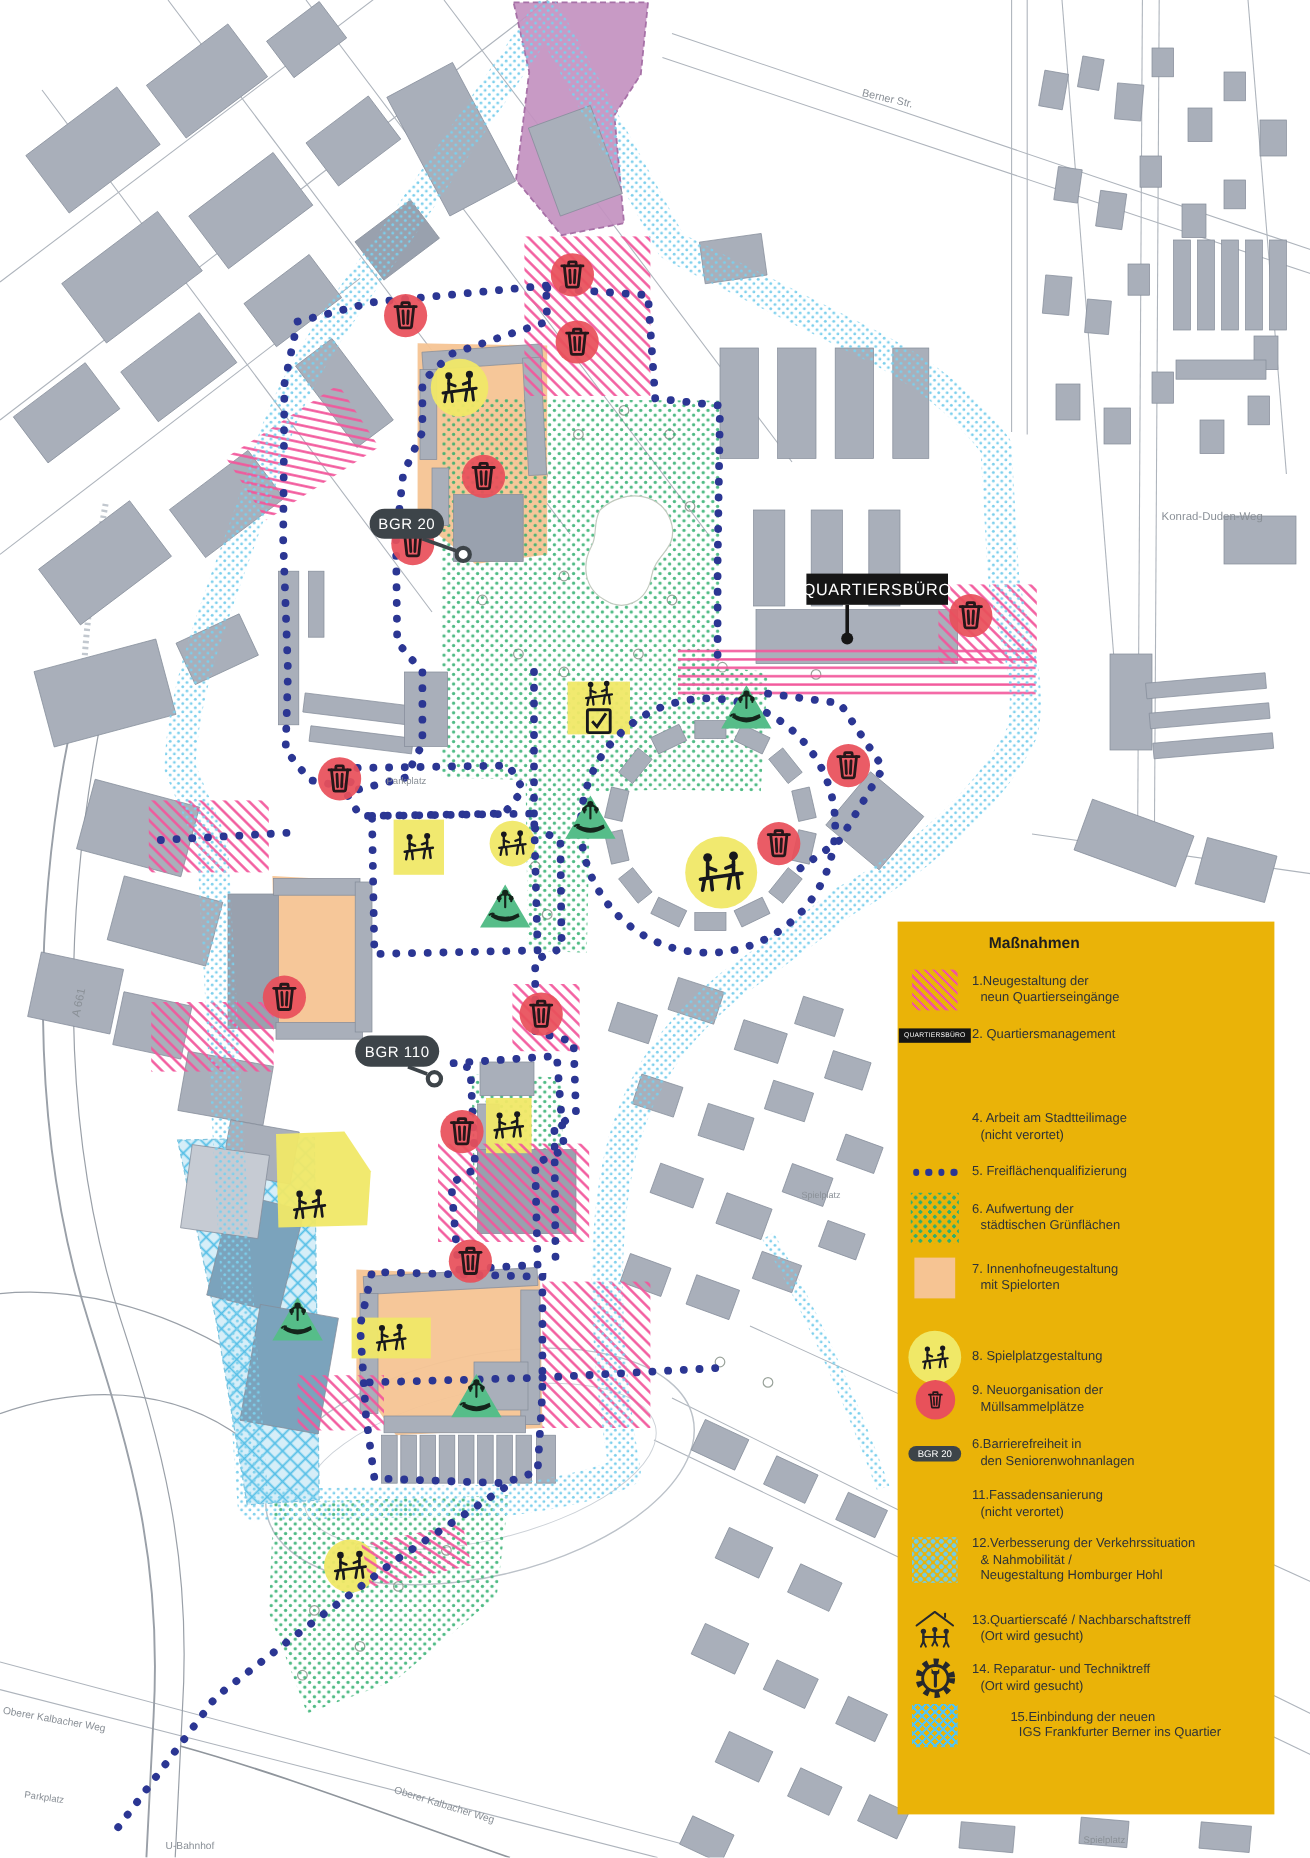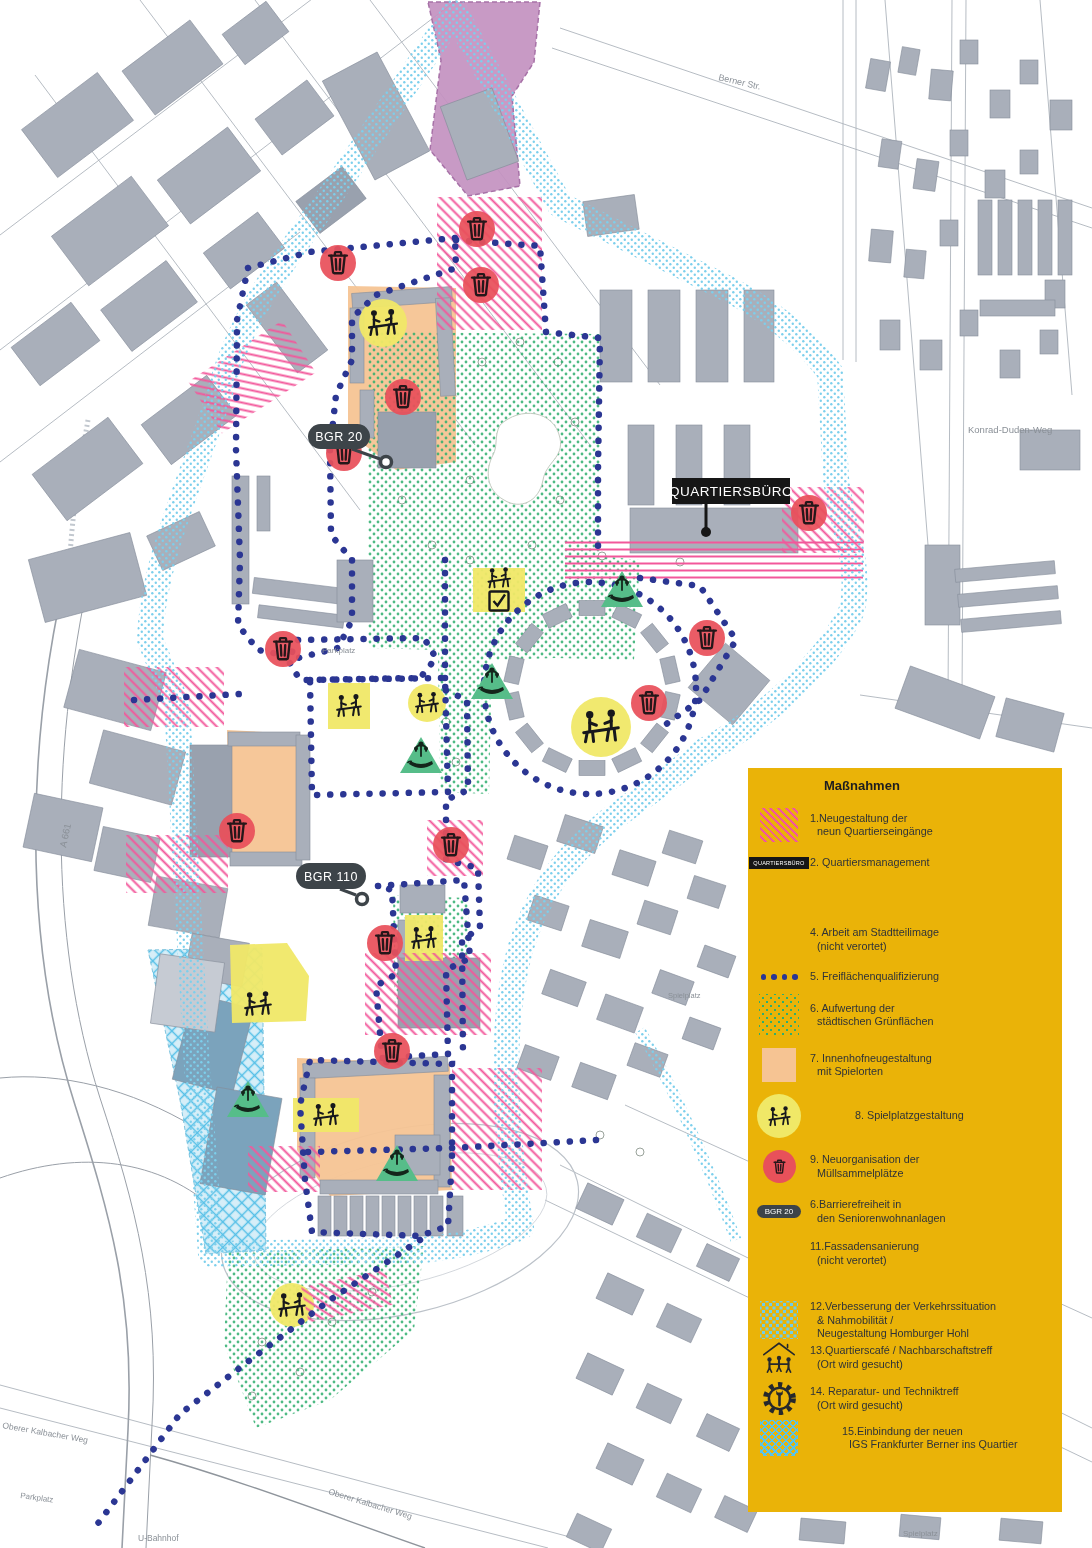--- a/index.html
+++ b/index.html
@@ -479,21 +479,21 @@
         <div class="gdots"></div>
       </div>
       <div class="txt"><span>6. Aufwertung der</span><span class="cont">städtischen Grünflächen</span></div>
     </div>
     <div class="li" style="top: 280px;">
       <div class="ico">
         <div class="osq"></div>
       </div>
       <div class="txt"><span>7. Innenhofneugestaltung</span><span class="cont">mit Spielorten</span></div>
     </div>
-    <div class="li" style="top: 326px; gap: 45px;">
+    <div class="li" style="top: 341px;">
       <div class="ico">
         <div class="pcirc">
           <svg width="25" height="25" viewBox="0 0 24 24">
             <use href="#g-play"></use>
           </svg>
         </div>
       </div>
       <div class="txt"><span>8. Spielplatzgestaltung</span></div>
     </div>
     <div class="li" style="top: 382px;">
@@ -509,21 +509,21 @@
     <div class="li" style="top: 430px;">
       <div class="ico">
         <div class="bgrpill">BGR 20</div>
       </div>
       <div class="txt"><span>6.Barrierefreiheit in</span><span class="cont">den Seniorenwohnanlagen</span></div>
     </div>
     <div class="li" style="top: 472px;">
       <div class="ico"></div>
       <div class="txt"><span>11.Fassadensanierung</span><span class="cont">(nicht verortet)</span></div>
     </div>
-    <div class="li" style="top: 512px; margin-top: 20px;">
+    <div class="li" style="top: 512px;">
       <div class="ico">
         <div class="cdots"></div>
       </div>
       <div class="txt"><span>12.Verbesserung der Verkehrssituation</span><span class="cont">&amp; Nahmobilität /</span><span class="cont">Neugestaltung Homburger Hohl</span></div>
     </div>
     <div class="li" style="top: 572px;">
       <div class="ico">
         <svg width="38" height="35" viewBox="0 0 40 36">
           <use href="#g-cafe"></use>
         </svg>

